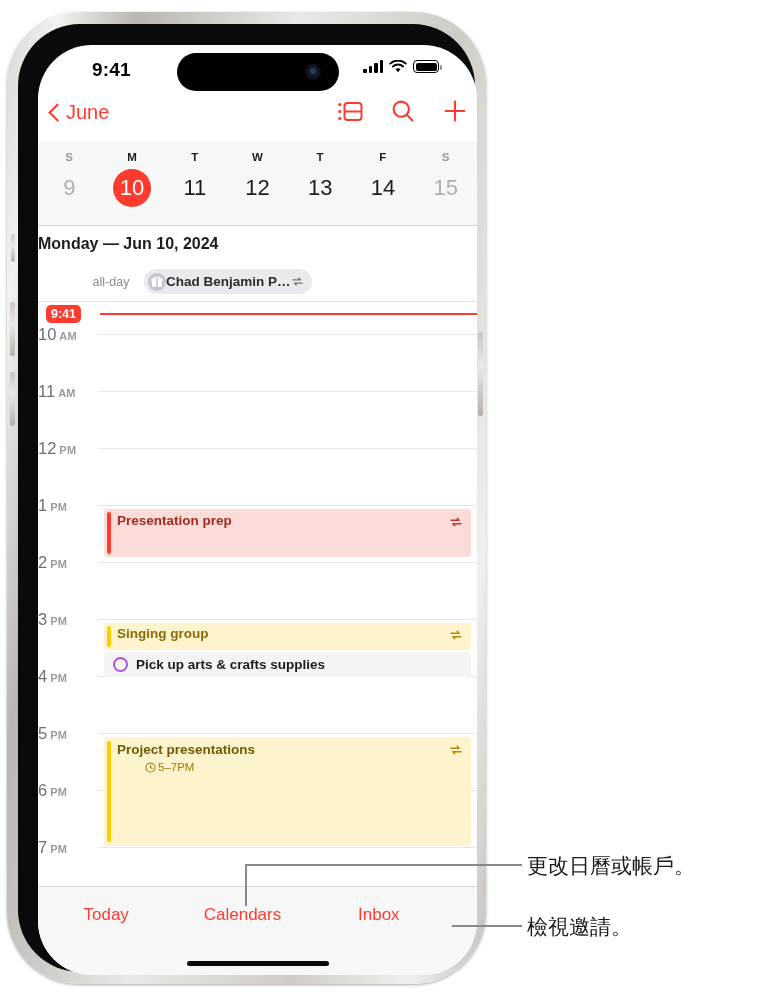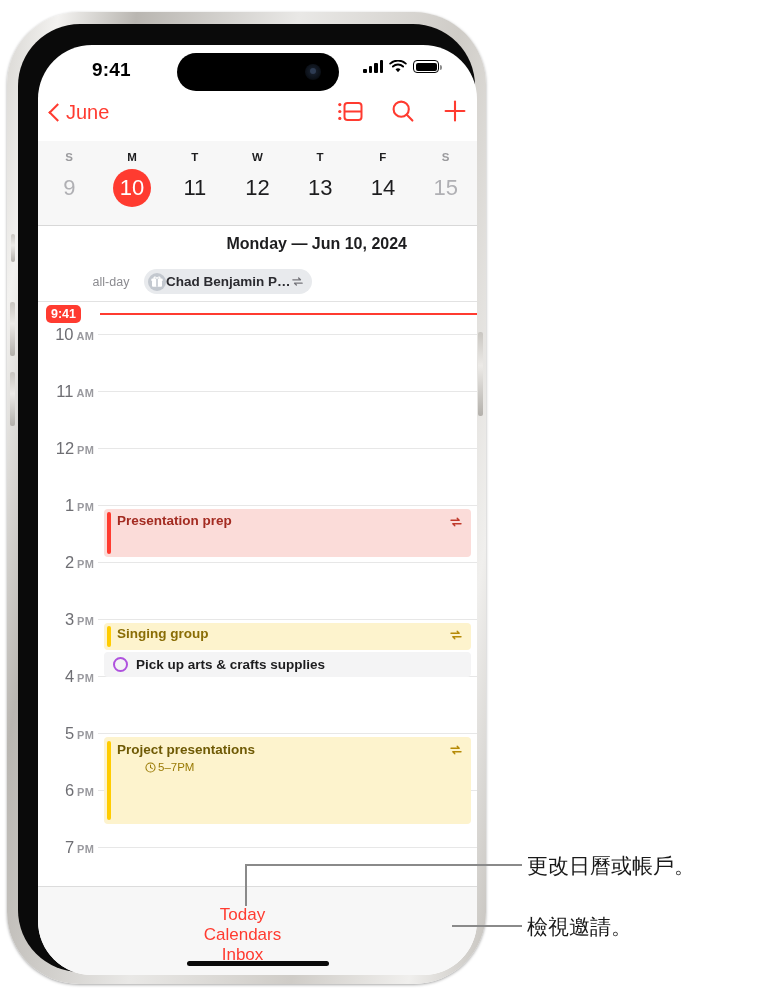--- a/index.html
+++ b/index.html
@@ -73,38 +73,38 @@
   .wk-cell{ flex:1; text-align:center; }
   .wk-dow{ font-size:11.5px; font-weight:700; color:#1d1d1f; padding-top:10px; letter-spacing:.3px; }
   .wk-dow.dim{ color:#9b9b9e; }
   .wk-num-wrap{ height:50px; display:flex; align-items:center; justify-content:center; }
   .wk-num{ font-size:22px; color:#1d1d1f; width:38px; height:38px; line-height:38px; border-radius:50%; }
   .wk-num.dim{ color:#b0b0b4; }
   .wk-num.today{ background:#ff3b30; color:#fff; font-weight:500; }
 
   
   .dayhead{ position:absolute; left:0; top:181px; width:369px; height:36px;
-    display:flex; align-items:center; justify-content:flex-end; background:#fff; }
+    display:flex; align-items:center; justify-content:flex-start; background:#fff; }
   .dayhead span{ font-size:16px; font-weight:700; color:#1d1d1f; }
 
   
   .allday{ position:absolute; left:0; top:217px; width:439px; height:40px;
     display:flex; align-items:center; border-bottom:.5px solid #e2e2e2; background:#fff;padding-left:40px; }
   .allday-label{ width:66px; font-size:12.5px; color:#8b8b90; text-align:center; flex:none; }
   .allday-chips{ display:flex; gap:7px; align-items:center; overflow:hidden; }
   .chip{ display:flex; align-items:center; gap:0; background:#e8eaed; border-radius:13px;
     height:25px; padding:0 8px 0 4px; flex:none; cursor:pointer; }
   .gift-circ{ width:18px; height:18px; border-radius:50%; background:#c3c8cf; position:relative; flex:none; }
   .chip-txt{ font-size:13.5px; font-weight:600; color:#2b2b30; white-space:nowrap; }
   .chip-rep{ flex:none; }
 
   
   .timeline{ position:absolute; left:0; top:257px; width:439px; height:584px; background:#fff; overflow:hidden; }
   .hourline{ position:absolute; left:60px; right:0; height:0; border-top:.5px solid #e7e7e7; }
-  .hourlabel{ position:absolute; left:0; width:56px; text-align:right; transform:translateY(-50%);
+  .hourlabel{ position:absolute; left:0; width:56px; transform:translateY(-50%);
     color:#86868b; white-space:nowrap; }
   .hourlabel b{ font-size:16.5px; font-weight:400; color:#6e6e73; }
   .hourlabel i{ font-size:11px; font-style:normal; font-weight:600; color:#9a9a9f; margin-left:3px; letter-spacing:.2px; }
 
   .nowline{ position:absolute; left:62px; right:0; height:1.6px; background:#ff3b30; }
   .nowpill{ position:absolute; left:8px; transform:translateY(-50%); background:#ff3b30; color:#fff;
     font-size:12.5px; font-weight:700; border-radius:5px; padding:2px 5px; }
 
   .evt{ position:absolute; border-radius:4px; overflow:hidden; cursor:pointer; }
   .evt .bar{ position:absolute; left:3px; top:3px; bottom:3px; width:3.5px; border-radius:2px; }
@@ -113,21 +113,21 @@
   .evt .badge{ position:absolute; right:8px; top:6px; }
 
   .reminder{ position:absolute; background:#f4f4f5; border-radius:4px; display:flex; align-items:center;
     gap:8px; padding-left:9px; cursor:pointer; }
   .rem-circle{ width:15px; height:15px; border-radius:50%; border:2px solid #af52de; flex:none; }
   .rem-txt{ font-size:13.5px; font-weight:700; color:#1d1d1f; white-space:nowrap; }
 
   
   .tabbar{ position:absolute; left:0; bottom:0; width:439px; height:89px;
     background:#f7f7f7; border-top:.5px solid #dcdcdc; }
-  .tabitems{ position:absolute; left:0; top:18px; width:409px; display:flex;flex-direction:column; }
+  .tabitems{ position:absolute; left:0; top:18px; width:409px; display:flex; }
   .tabitem{ flex:1; text-align:center; font-size:17px; color:#ff3b30; cursor:pointer; }
   .home-ind{ position:absolute; left:50%; transform:translateX(-50%); bottom:9px;
     width:142px; height:5px; border-radius:3px; background:#0a0a0a; }
 
   
   .callout{ position:absolute; font-size:21px; color:#1a1a1a; white-space:nowrap;
     font-family:"DejaVu Sans","Liberation Sans",sans-serif; }
   .lead{ position:absolute; background:#8a8a8a; }
 </style>
 </head>
@@ -324,21 +324,21 @@
             <svg class="badge" width="14" height="14" viewBox="0 0 14 14" style="top:5px">
               <path d="M2 5.2h8.2l-2-2M12 8.8H3.8l2 2" stroke="#b58a07" stroke-width="1.4" fill="none" stroke-linecap="round" stroke-linejoin="round"></path>
             </svg>
           </div>
 
           <div class="reminder" style="left:66px; right:6px; top:350px; height:25px;">
             <span class="rem-circle"></span>
             <span class="rem-txt">Pick up arts &amp; crafts supplies</span>
           </div>
 
-          <div class="evt" style="left:66px; right:6px; top:435px; height:87px; background:#fdf3cd;">
+          <div class="evt" style="left:66px; right:6px; top:435px; height:109px; background:#fdf3cd;">
             <span class="bar" style="background:#ffcc00; top:4px; bottom:4px; width:4px;"></span>
             <span class="ttl" style="color:#6f5a05; top:5px; font-weight:700">Project presentations</span>
             <span class="sub" style="color:#9a7b06; top:24px">
               <svg width="11" height="11" viewBox="0 0 12 12">
                 <circle cx="6" cy="6" r="5" stroke="#9a7b06" stroke-width="1.1" fill="none"></circle>
                 <path d="M6 3.2V6l2 1.3" stroke="#9a7b06" stroke-width="1.1" fill="none" stroke-linecap="round"></path>
               </svg>
               <span>5–7PM</span>
             </span>
             <svg class="badge" width="14" height="14" viewBox="0 0 14 14" style="top:6px">

